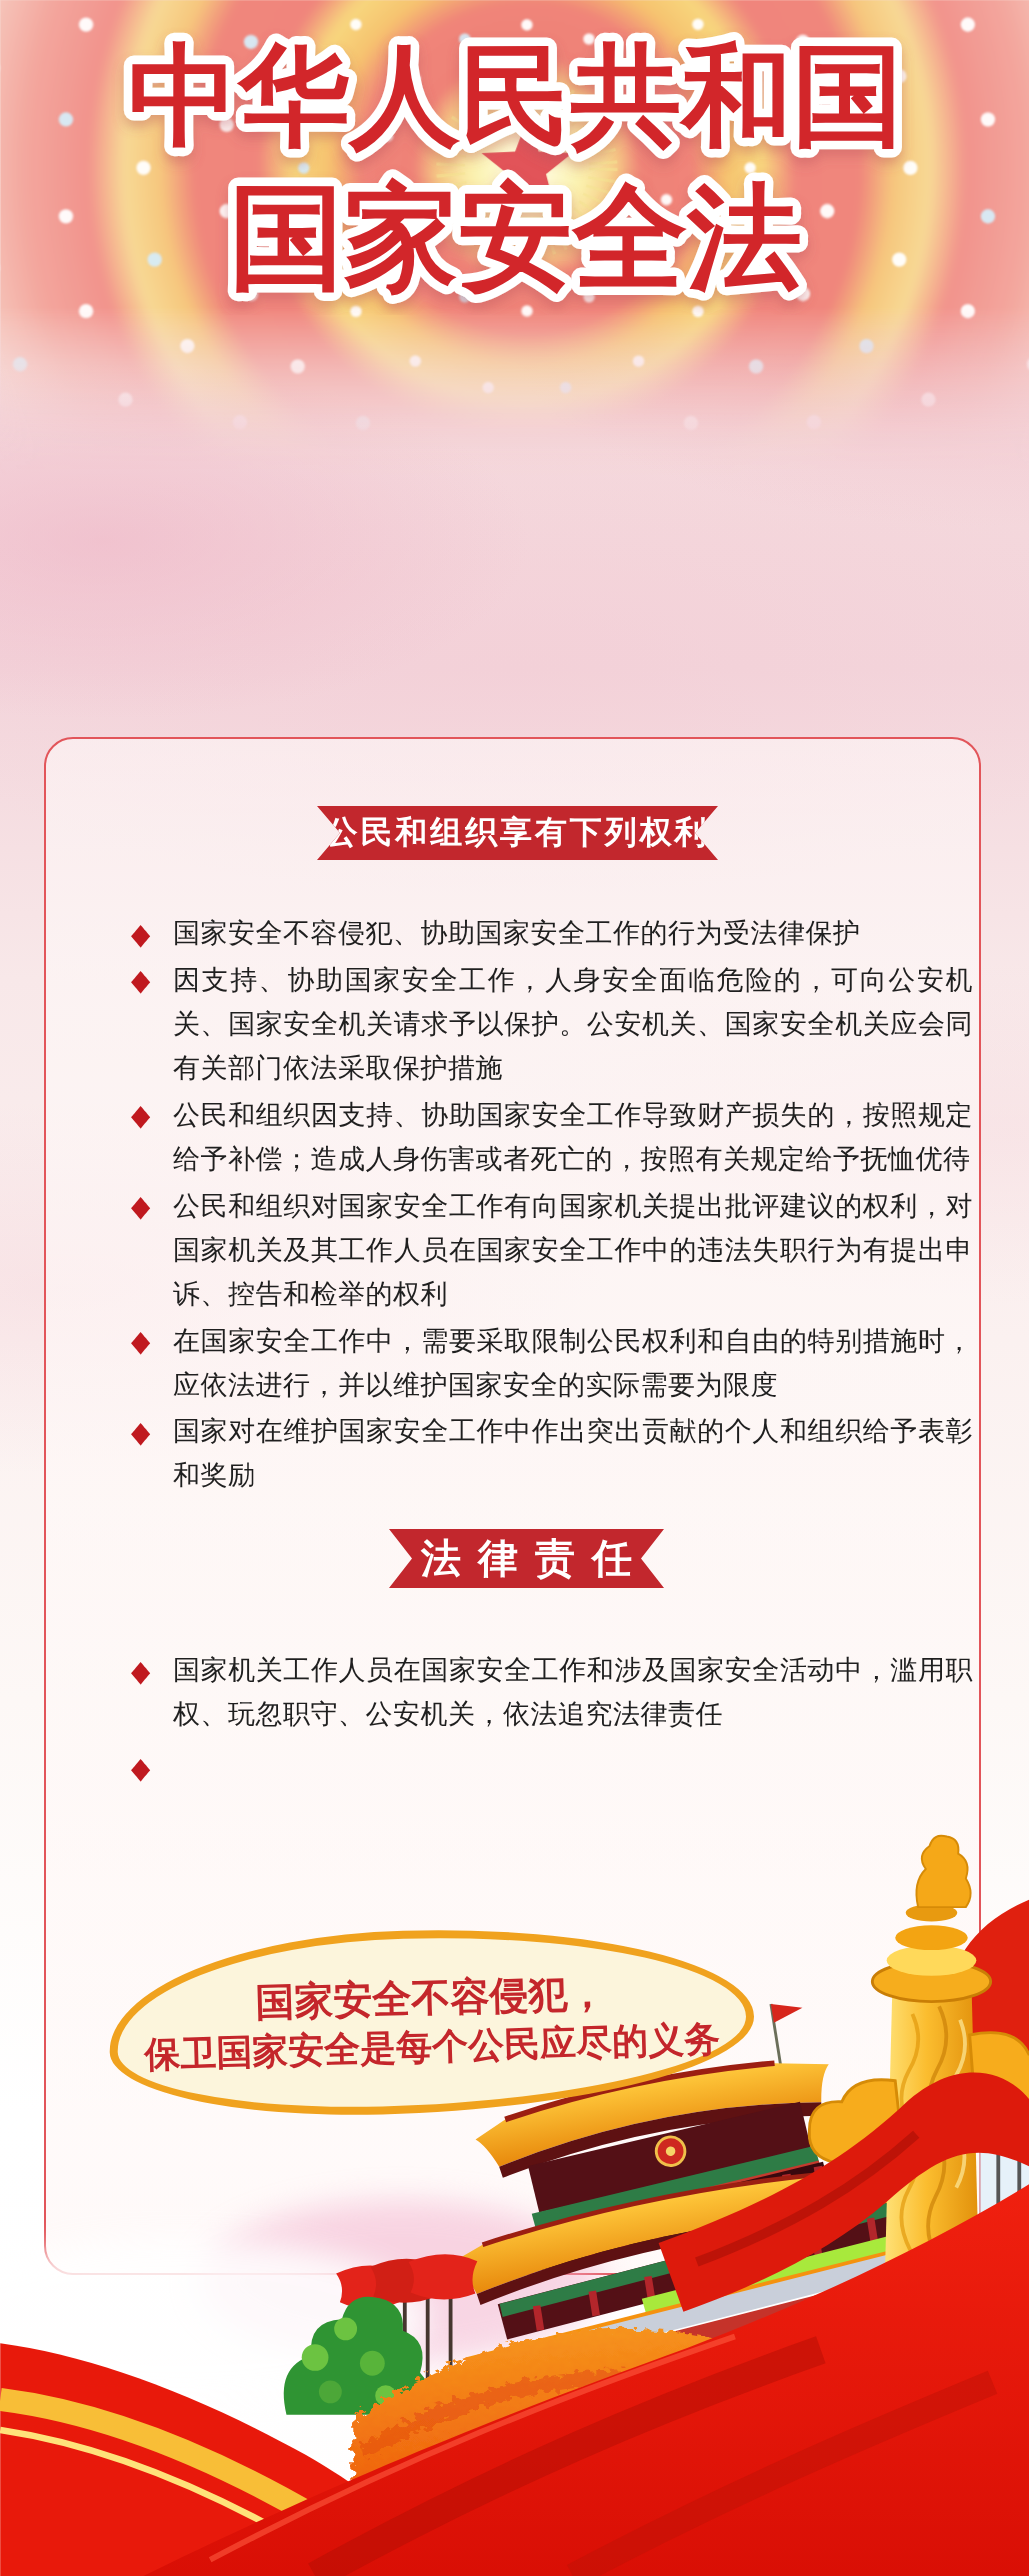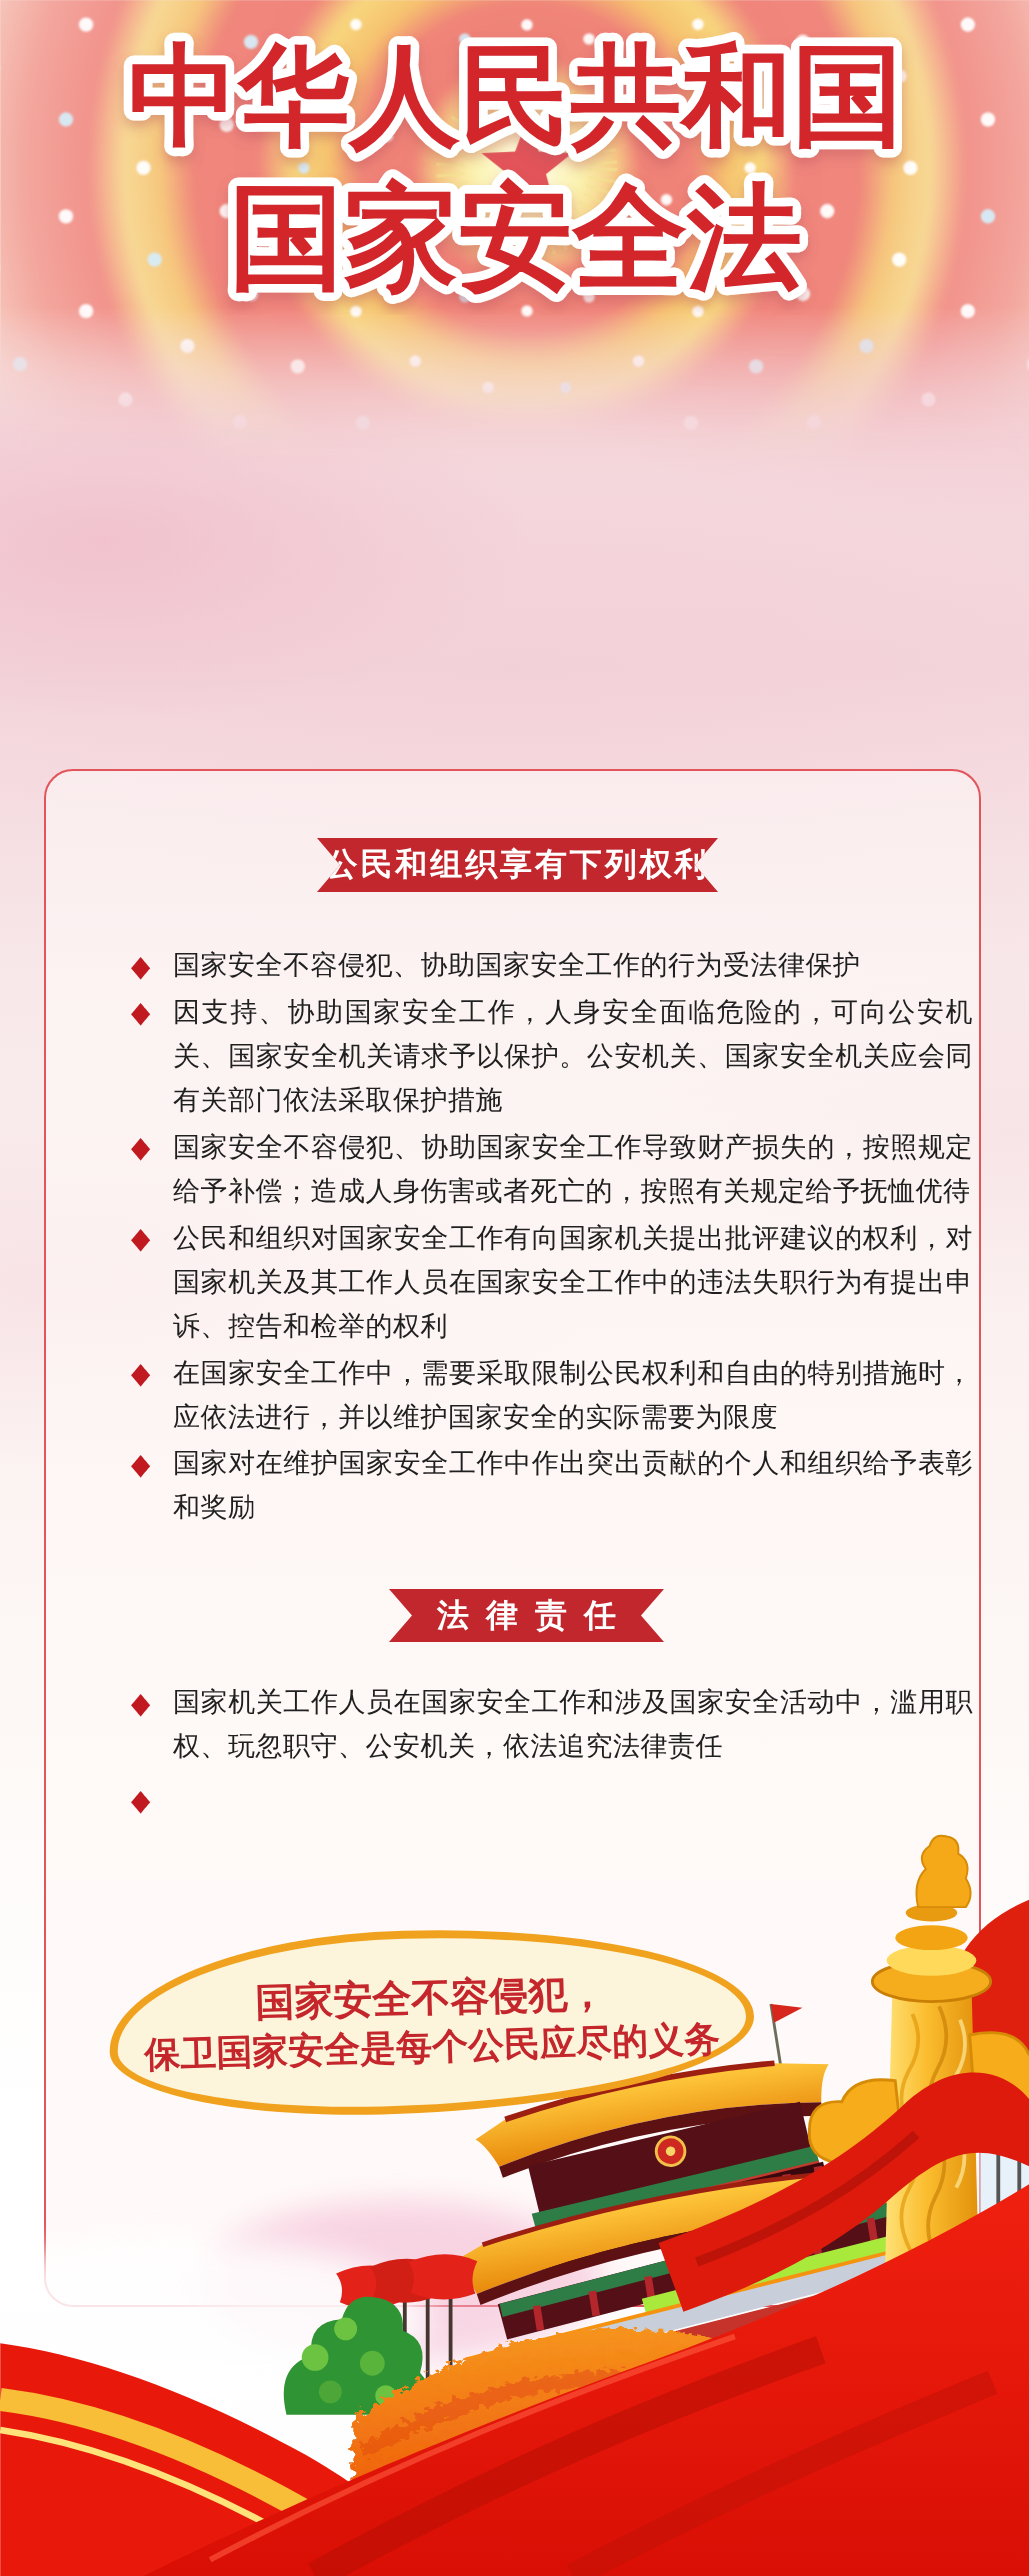--- a/index.html
+++ b/index.html
@@ -20,30 +20,29 @@
   
   #title-svg{position:absolute;left:0;top:400;}
   .title-text{font-family:"Liberation Sans","DejaVu Sans",sans-serif;font-weight:900;
     fill:#D2262C;stroke:#FFFFFF;stroke-width:18px;stroke-linejoin:round;paint-order:stroke;}
   
   .card{
     position:absolute;left:44px;top:737px;width:937px;height:1538px;
     border:2.9px solid #E2555A;border-radius:29px;
     background:linear-gradient(180deg,rgba(255,251,250,.55),rgba(255,247,246,.65));
     box-sizing:border-box;
-    margin-top:32px;
   }
   .ribbon{
     position:absolute;background:#C2272D;color:#FFFFFF;font-weight:bold;
     display:flex;align-items:center;justify-content:center;
     clip-path:polygon(0 0,100% 0,calc(100% - 23px) 50%,100% 100%,0 100%,23px 50%);
     box-shadow:0 3.8px 7.6px rgba(160,30,35,.25);
   }
   #ribbon-rights{left:271px;top:67px;width:401px;height:54px;font-size:32px;letter-spacing:2.9px;}
-  #ribbon-legal{left:343px;top:818px;width:275px;height:53px;font-size:32px;letter-spacing:17px;text-indent:17px;}
+  #ribbon-legal{left:343px;top:790px;width:275px;height:59px;font-size:40px;letter-spacing:17px;text-indent:17px;}
   .law-list{position:absolute;width:844px;list-style:none;margin:0;padding:0;}
   #rights-list{left:83px;top:172px;}
   #legal-list{left:83px;top:909px;}
   .law-list li{
     position:relative;padding-left:44px;margin-bottom:2.9px;
     font-size:27px;line-height:44px;color:#1F1F1F;letter-spacing:0.5px;text-align:justify;
   }
   #legal-list li{margin-bottom:9.5px;}
   .diamond{
     position:absolute;left:1.9px;top:8.6px;font-size:25px;color:#C0191F;
@@ -242,21 +241,21 @@
 
     <ul class="law-list" id="rights-list">
       <li>
         <span class="diamond">◆</span>
         <span>国家安全不容侵犯、协助国家安全工作的行为受法律保护</span></li>
       <li>
         <span class="diamond">◆</span>
         <span>因支持、协助国家安全工作，人身安全面临危险的，可向公安机关、国家安全机关请求予以保护。公安机关、国家安全机关应会同有关部门依法采取保护措施</span></li>
       <li>
         <span class="diamond">◆</span>
-        <span>国家安全不容侵犯、协助国家安全工作导致财产损失的，按照规定给予补偿；造成人身伤害或者死亡的，按照有关规定给予抚恤优待</span></li>
+        <span>公民和组织因支持、协助国家安全工作导致财产损失的，按照规定给予补偿；造成人身伤害或者死亡的，按照有关规定给予抚恤优待</span></li>
       <li>
         <span class="diamond">◆</span>
         <span>公民和组织对国家安全工作有向国家机关提出批评建议的权利，对国家机关及其工作人员在国家安全工作中的违法失职行为有提出申诉、控告和检举的权利</span></li>
       <li>
         <span class="diamond">◆</span>
         <span>在国家安全工作中，需要采取限制公民权利和自由的特别措施时，应依法进行，并以维护国家安全的实际需要为限度</span></li>
       <li>
         <span class="diamond">◆</span>
         <span>国家对在维护国家安全工作中作出突出贡献的个人和组织给予表彰和奖励</span></li>
     </ul>

